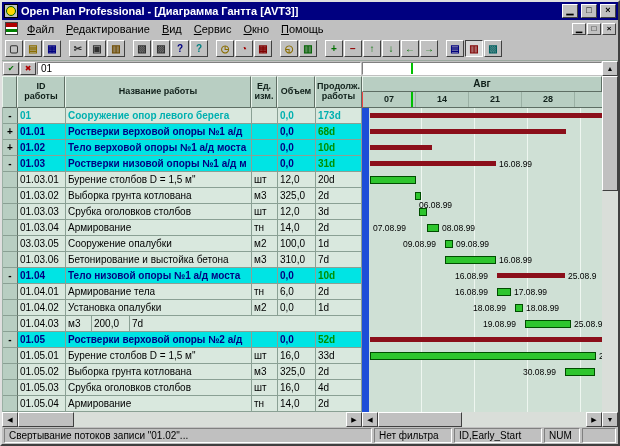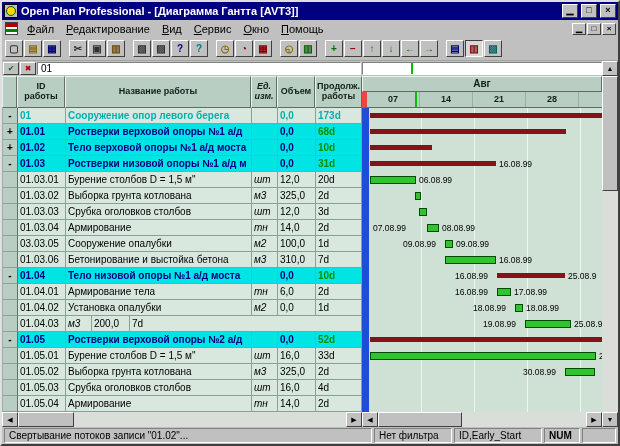--- a/index.html
+++ b/index.html
@@ -55,29 +55,29 @@
   .edit-ext { grid-area:1/2; background:#fff; border:1px solid;
     border-color:#808080 #fff #fff #808080; margin:1px 0; position:relative; }
 
   
   .thead { grid-area:2/1; display:flex; }
   .hcell { background:var(--header_bg); border:1px solid;
     border-color:#e9f4ec #5e6e64 #5e6e64 #e9f4ec; font-size:9px; font-weight:bold;
     display:flex; align-items:center; justify-content:center; text-align:center;
     line-height:1.1; color:#10201a; padding:1px; overflow:hidden; }
   .w-exp{flex:0 0 15px;} .w-id{flex:0 0 48px;} .w-name{flex:0 0 186px;}
-  .w-unit{flex:0 0 26px;font-style:italic;} .w-vol{flex:0 0 38px;} .w-dur{flex:1 1 auto; min-width:0;}
+  .w-unit{flex:0 0 26px;} .w-vol{flex:0 0 38px;} .w-dur{flex:1 1 auto; min-width:0;}
 
   
   .gantt-head { grid-area:2/2; display:flex; flex-direction:column; }
   .gh-month { height:16px; background:var(--header_bg); border:1px solid;
     border-color:#e9f4ec #5e6e64 #5e6e64 #e9f4ec; font-size:10px; font-weight:bold;
     text-align:center; line-height:14px; color:#10201a; }
   .gh-weeks { height:16px; display:flex; background:var(--header_bg); position:relative;
-    border-bottom:1px solid #5e6e64; border-left:5px solid #ef4444; }
+    border-bottom:1px solid #5e6e64; border-left:1px solid #ef4444; }
   .gh-week { flex:0 0 53px; font-size:9px; font-weight:bold; text-align:center;
     line-height:15px; border-right:1px solid #9ab0a4; color:#10201a; }
   .gh-week-fill { flex:1; }
   .timenow { position:absolute; top:0; bottom:0; width:2px; background:var(--timenow); }
 
   
   .tbody { grid-area:3/1; background:var(--row_bg); overflow:hidden; border-left:1px solid #9ab0a4; }
   .trow { height:16px; display:flex; }
   .tcell { border-right:1px solid var(--grid_line); border-bottom:1px solid var(--grid_line);
     font-size:10px; line-height:15px; padding:0 2px; white-space:nowrap; overflow:hidden; color:#000; }
@@ -112,21 +112,21 @@
   .hscroll .sbtn { flex:0 0 16px; width:16px; height:15px; }
   .htrack { flex:1; position:relative; }
   .hthumb { position:absolute; left:0; top:0; bottom:0; background:#c0c0c0;
     border:1px solid; border-color:#fff #404040 #404040 #fff; }
 
   
   .statusbar { flex:0 0 17px; display:flex; gap:2px; padding:1px 2px; align-items:stretch; }
   .spanel { border:1px solid; border-color:#808080 #fff #fff #808080; font-size:10px;
     line-height:13px; padding:0 4px; white-space:nowrap; overflow:hidden; color:#000; }
   .sp-msg { flex:1 1 auto; } .sp-filter { flex:0 0 78px; } .sp-sort { flex:0 0 88px; }
-  .sp-num { flex:0 0 36px;font-weight:bold; } .sp-extra { flex:0 0 34px; }
+  .sp-num { flex:0 0 36px; } .sp-extra { flex:0 0 34px; }
 </style>
 </head>
 <body>
 
 <div class="window">
 
   <div class="titlebar">
     <div class="app-icon"></div>
     <div class="titletext">Open Plan Professional - [Диаграмма Гантта [AVT3]]</div>
     <div class="winbtn">▁</div>
@@ -444,21 +444,21 @@
         </div>
         <div class="grow">
           <div class="gbar-summary" style="left: 1px; width: 62px;"></div>
         </div>
         <div class="grow">
           <div class="gbar-summary" style="left: 1px; width: 126px;"></div>
           <div class="glabel" style="left: 130px;">16.08.99</div>
         </div>
         <div class="grow">
           <div class="gbar-task" style="left: 1px; width: 46px;"></div>
-          <div class="glabel" style="left: 50px;">06.08.99</div>
+          <div class="glabel" style="left: 50px; margin-top: 25px;">06.08.99</div>
         </div>
         <div class="grow">
           <div class="gbar-task" style="left: 46px; width: 6px;"></div>
         </div>
         <div class="grow">
           <div class="gbar-task" style="left: 50px; width: 8px;"></div>
         </div>
         <div class="grow">
           <div class="glabel" style="right: 196px;">07.08.99</div>
           <div class="gbar-task" style="left: 58px; width: 12px;"></div>

